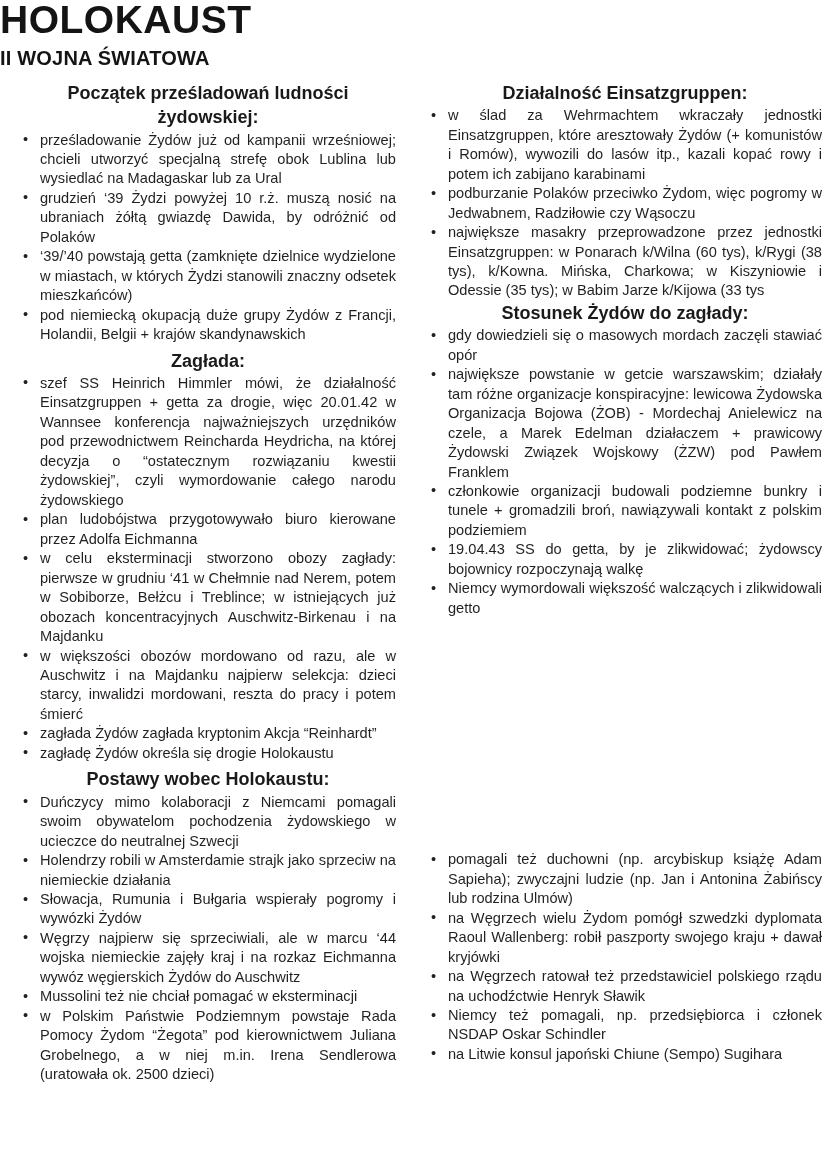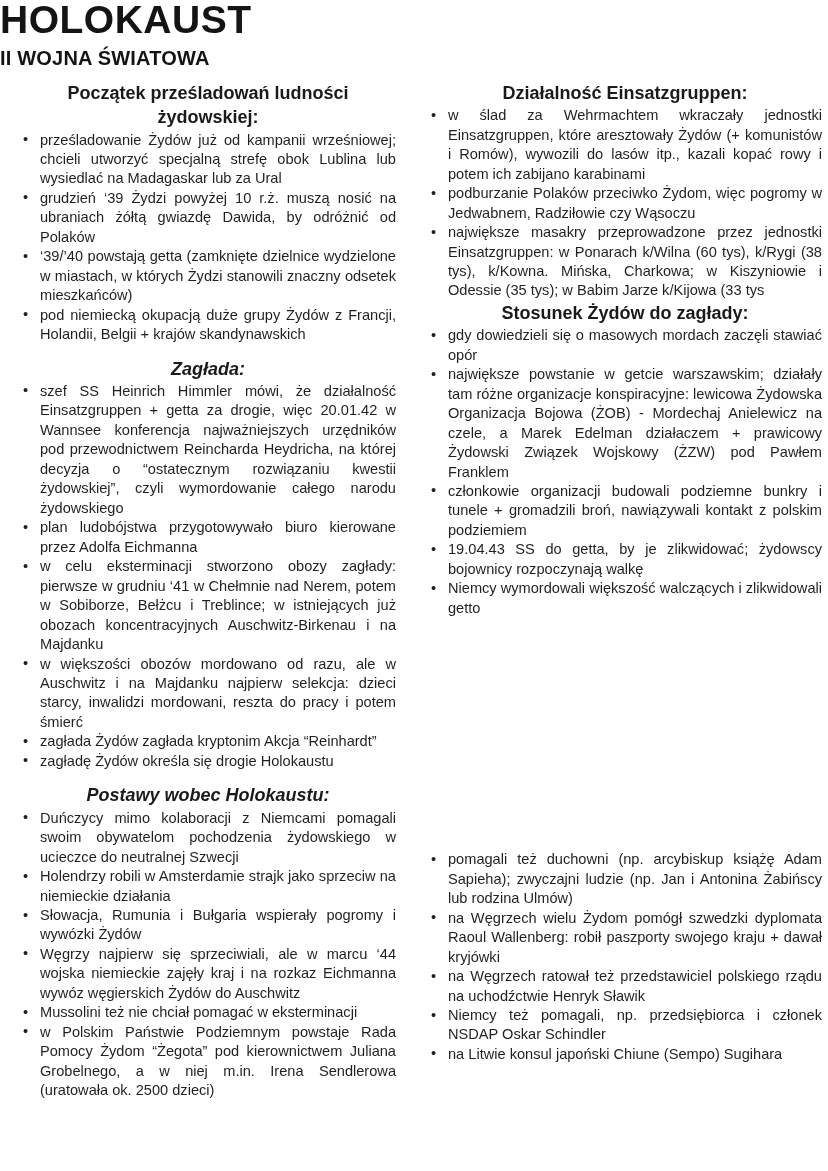--- a/index.html
+++ b/index.html
@@ -59,21 +59,21 @@
   .col-right { padding: 0 6px 0 14px; }
 
   .section-heading {
     text-align: center;
     font-size: 18px;
     font-weight: 700;
     line-height: 1.35;
     margin: 0 0 1px 0;
     color: #1a1a1a;
   }
-  .section-heading.spaced { margin-top: 12px; font-style: italic; }
+  .section-heading.spaced { margin-top: 4px; }
 
   ul.bullets {
     list-style: none;
     margin: 0 0 0 0;
     padding: 0;
   }
   ul.bullets li {
     position: relative;
     padding-left: 20px;
     margin: 0 0 0 0;

